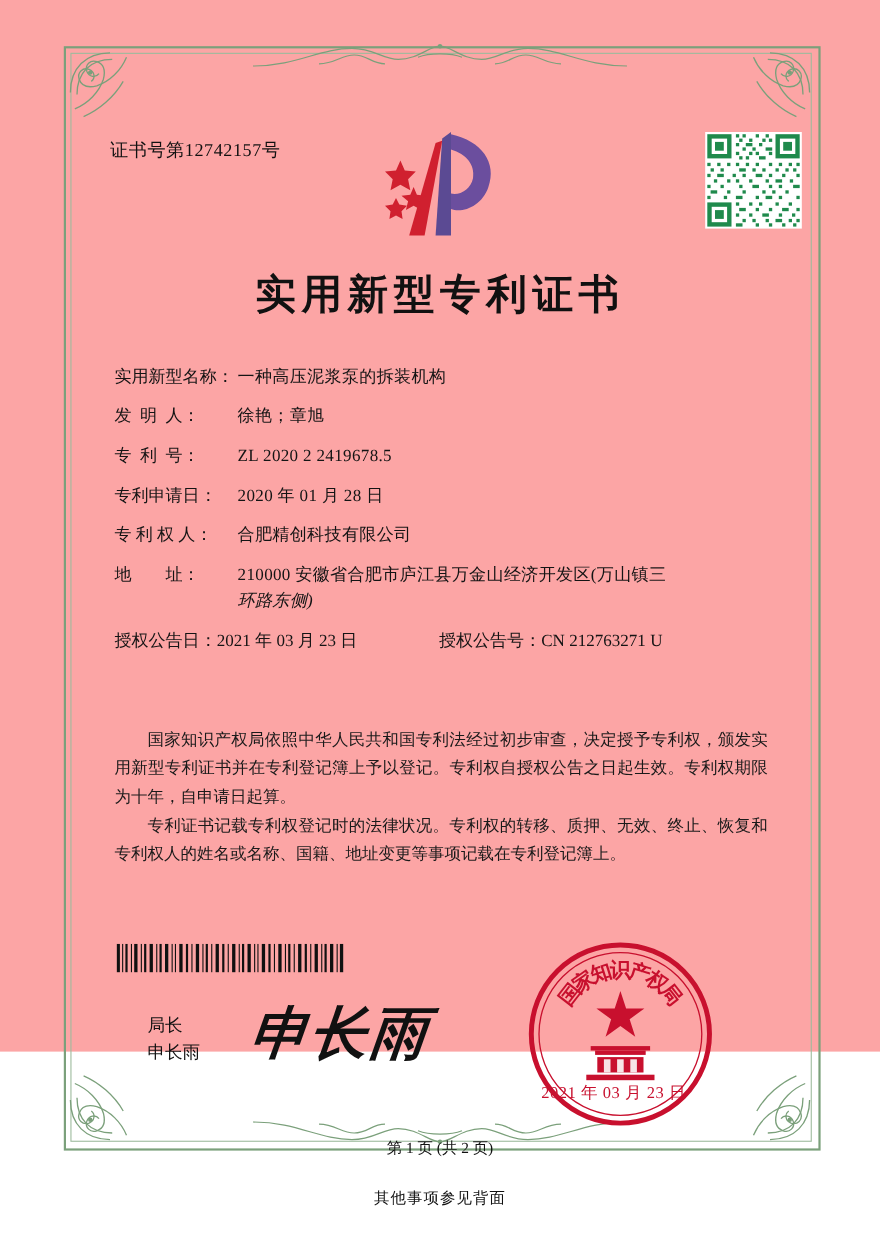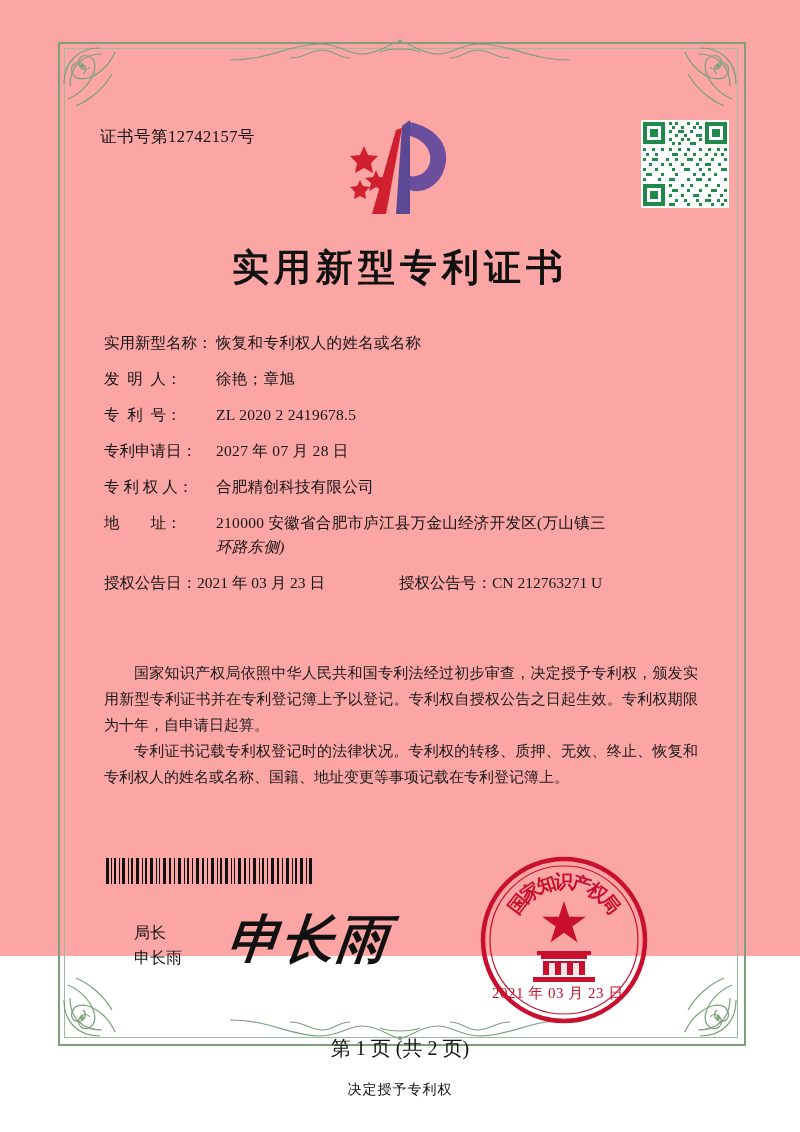--- a/index.html
+++ b/index.html
@@ -184,21 +184,21 @@
     color: #c8102e;
     letter-spacing: 0.5px;
   }
 
   
   .page-num {
     position: absolute;
     left: 0; top: 1035px;
     width: 800px;
     text-align: center;
-    font-size: 20px;
+    font-size: 14px;
     color: #111;
   }
   .footnote {
     position: absolute;
     left: 0; top: 1081px;
     width: 800px;
     text-align: center;
     font-size: 14px;
     color: #111;
     letter-spacing: 1px;
@@ -412,33 +412,33 @@
         <rect x="80" y="83" width="3" height="3"></rect>
       </g>
     </svg>
   </div>
 
   <div class="doc-title">实用新型专利证书</div>
 
   <div class="fields">
     <div class="field">
       <span class="lbl">实用新型名称：</span>
-      <span class="val">恢复和专利权人的姓名或名称</span>
+      <span class="val">一种高压泥浆泵的拆装机构</span>
     </div>
     <div class="field">
       <span class="lbl">发  明  人：</span>
       <span class="val">徐艳；章旭</span>
     </div>
     <div class="field">
       <span class="lbl">专  利  号：</span>
       <span class="val">ZL 2020 2 2419678.5</span>
     </div>
     <div class="field">
       <span class="lbl">专利申请日：</span>
-      <span class="val">2027 年 07 月 28 日</span>
+      <span class="val">2020 年 01 月 28 日</span>
     </div>
     <div class="field">
       <span class="lbl">专 利 权 人：</span>
       <span class="val">合肥精创科技有限公司</span>
     </div>
     <div class="field">
       <span class="lbl">地        址：</span>
       <span class="val">
         <span>210000  安徽省合肥市庐江县万金山经济开发区(万山镇三</span>
         <span class="line2">环路东侧)</span>
@@ -540,15 +540,15 @@
         <text x="85" y="33" text-anchor="middle">识</text>
         <text x="85" y="33" text-anchor="middle" transform="rotate(17.5 85 85)">产</text>
         <text x="85" y="33" text-anchor="middle" transform="rotate(35 85 85)">权</text>
         <text x="85" y="33" text-anchor="middle" transform="rotate(52 85 85)">局</text>
       </g>
     </svg>
   </div>
   <div class="seal-date">2021 年 03 月 23 日</div>
 
   <div class="page-num">第 1 页 (共 2 页)</div>
-  <div class="footnote">决定授予专利权</div>
+  <div class="footnote">其他事项参见背面</div>
 
 </div>
 
 </body></html>

